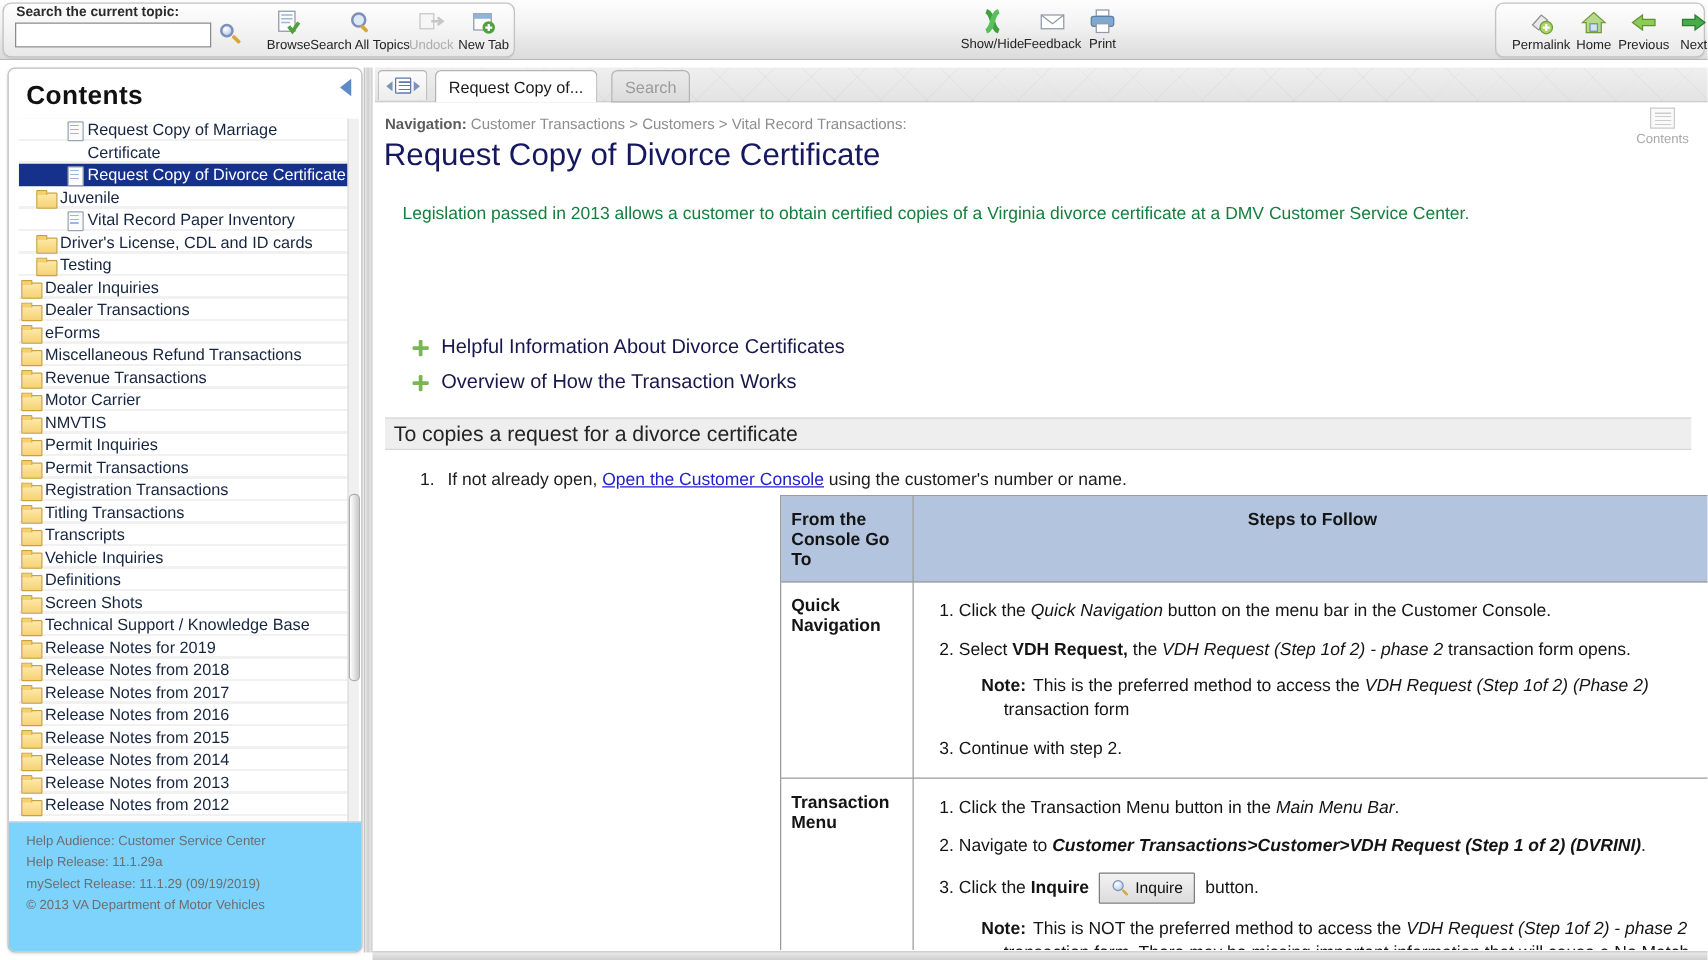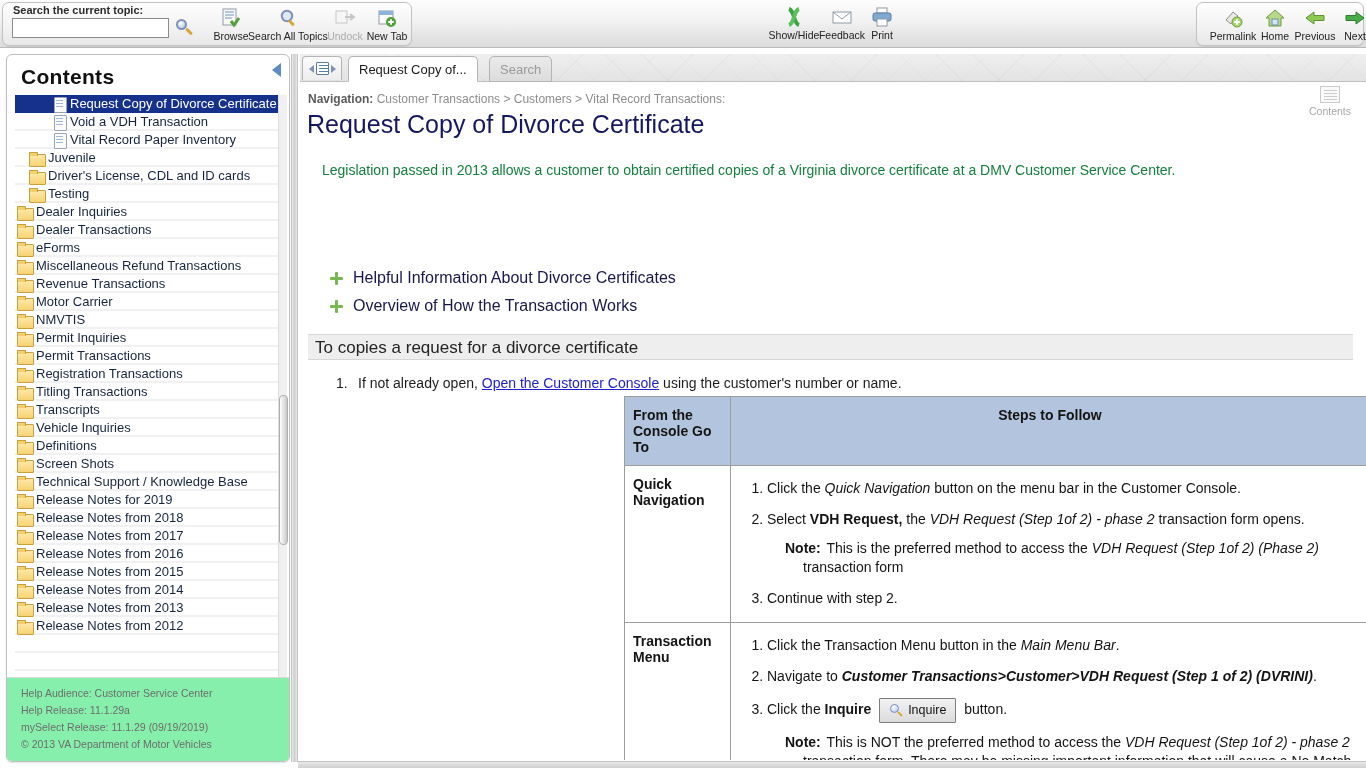--- a/index.html
+++ b/index.html
@@ -122,22 +122,22 @@
     position: absolute; right: 2px; top: 40px; width: 9px; height: 640px;
     background: #f0f0f0; border-left: 1px solid #dcdcdc;
   }
   #tree-thumb {
     position: absolute; left: 0; top: 300px; width: 9px; height: 150px;
     background: linear-gradient(90deg,#ffffff,#c9c9c9); border: 1px solid #aeaeae;
     border-radius: 4px;
   }
 
   #side-foot {
-    position: absolute; left: 0; bottom: 0; width: 284px; height: 84px;
-    border-top: 1px solid #d9d9d9; background:#86efac; padding: 7px 0 0 14px;
+    position: absolute; left: 0; bottom: 0; width: 284px; height: 104px;
+    border-top: 1px solid #d9d9d9; background:#7dd3fc; padding: 7px 0 0 14px;
   }
   #side-foot div {
     font-size: 10.5px; color: #6d6d6d; line-height: 17px; white-space: nowrap;
   }
 
   #splitter {
     position: absolute; left: 291px; top: 54px; width: 7px; height: 708px;
     background: linear-gradient(90deg,#e9e9e9,#cfcfcf 50%,#e9e9e9);
     border-left: 1px solid #c6c6c6; border-right: 1px solid #c6c6c6;
     cursor: col-resize;
@@ -406,35 +406,35 @@
       </span>
       <span class="lbl">Next</span>
     </div>
   </div>
 </div>
 
 <div id="sidebar">
   <div id="contents-title">Contents</div>
   <div id="collapse-arrow"></div>
   <div id="tree">
+      <div class="tnode ind2 wrap">
+        <span class="ico-page"></span>
+        <span class="tlabel">Request Copy of Marriage Certificate</span>
+      </div>
       <div class="tnode ind2 sel">
         <span class="ico-page"></span>
         <span class="tlabel">Request Copy of Divorce Certificate</span>
       </div>
-      <div class="tnode ind2">
-        <span class="ico-page"></span>
-        <span class="tlabel">Void a VDH Transaction</span>
+      <div class="tnode ind1">
+        <span class="ico-folder"></span>
+        <span class="tlabel">Juvenile</span>
       </div>
       <div class="tnode ind2">
         <span class="ico-page"></span>
         <span class="tlabel">Vital Record Paper Inventory</span>
-      </div>
-      <div class="tnode ind1">
-        <span class="ico-folder"></span>
-        <span class="tlabel">Juvenile</span>
       </div>
       <div class="tnode ind1">
         <span class="ico-folder"></span>
         <span class="tlabel">Driver's License, CDL and ID cards</span>
       </div>
       <div class="tnode ind1">
         <span class="ico-folder"></span>
         <span class="tlabel">Testing</span>
       </div>
       <div class="tnode">

